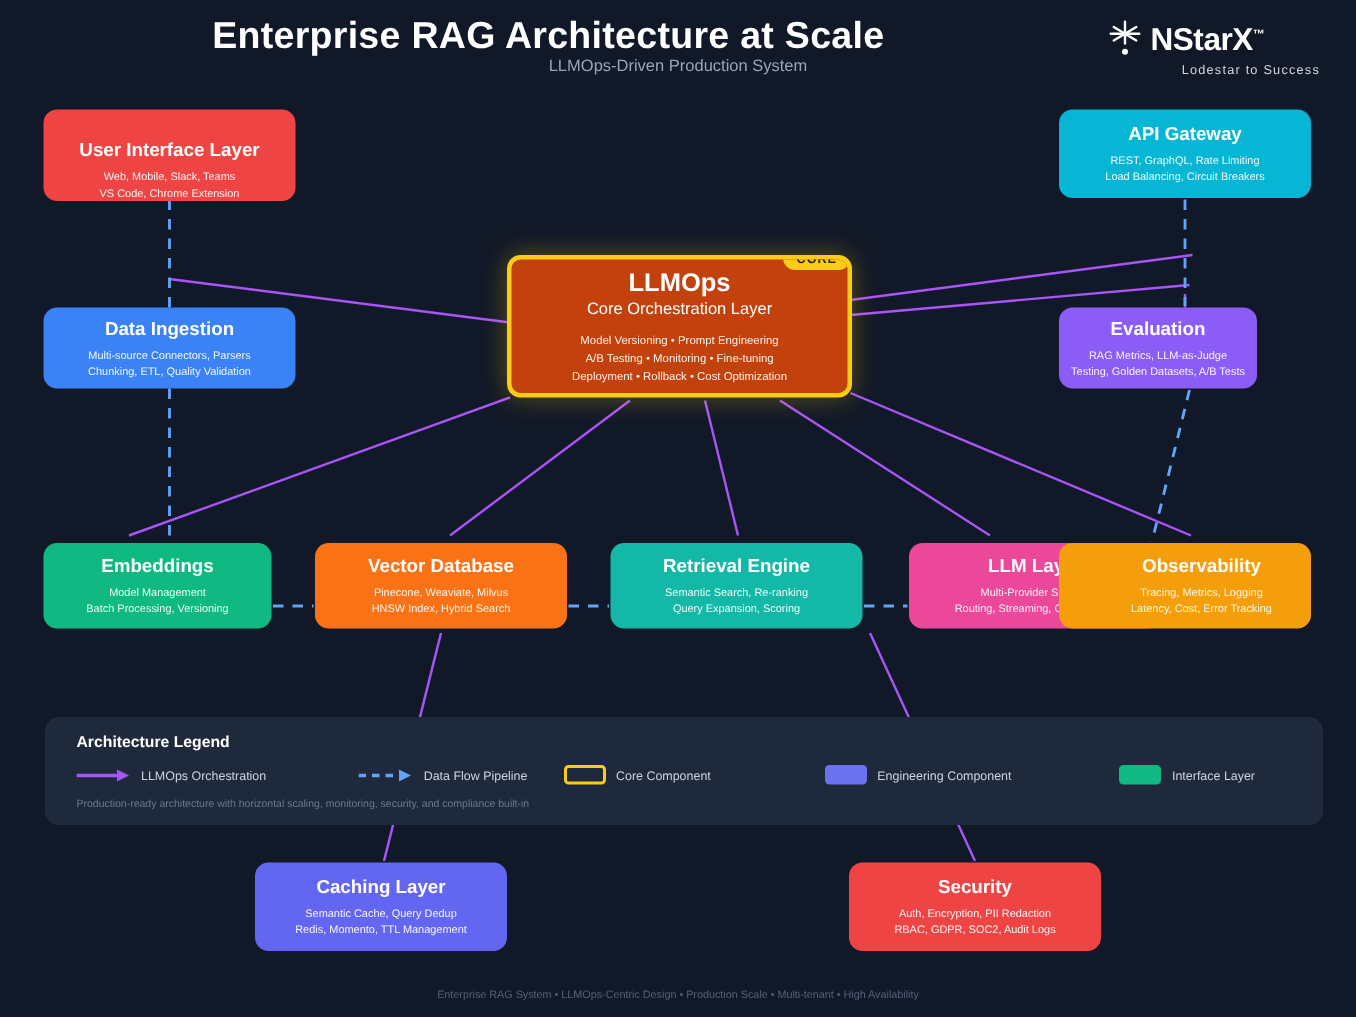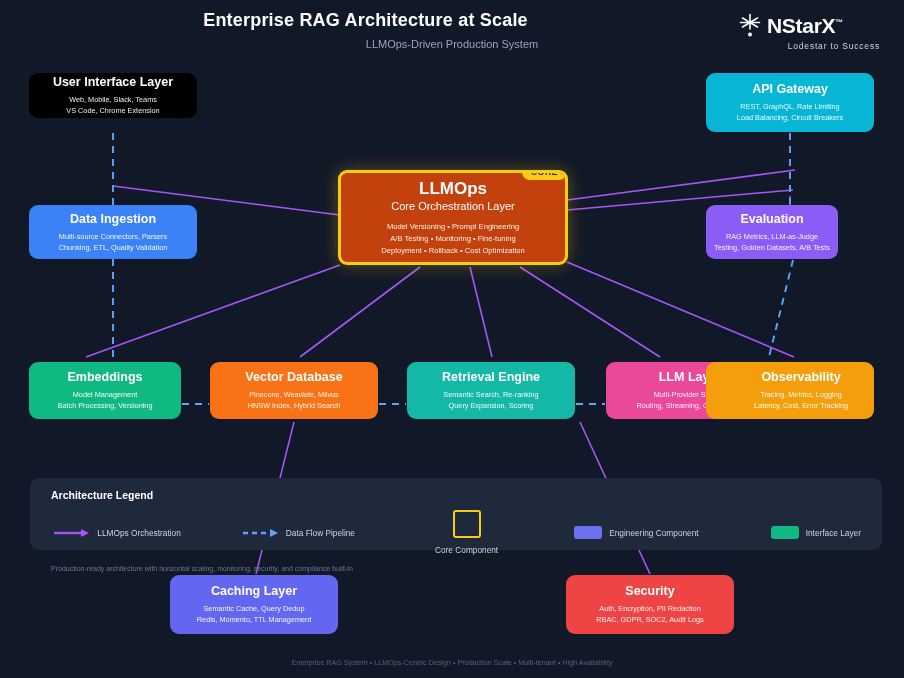--- a/index.html
+++ b/index.html
@@ -8,21 +8,21 @@
     background: #111827;
     font-family: "Liberation Sans", sans-serif;
     overflow: hidden;
   }
   #stage { position: relative; width: 904px; height: 678px; background: #111827; }
 
   
   .title {
     position: absolute; left: 0; top: 10px; width: 731px;
     text-align: center; color: #ffffff;
-    font-size: 18px; font-weight: bold; letter-spacing: .2px;
+    font-size: 25px; font-weight: bold; letter-spacing: .2px;
   }
   .subtitle {
     position: absolute; left: 0; top: 38px; width: 904px;
     text-align: center; color: #9aa4b8; font-size: 11px;
   }
   .logo { position: absolute; right: 22px; top: 12px; width: 145px; height: 42px; }
   .logo-row { display: flex; align-items: flex-start; gap: 4px; height: 26px; }
   .logo-mark { width: 26px; height: 26px; flex: 0 0 26px; }
   .logo-name {
     color: #ffffff; font-size: 21px; font-weight: bold;
@@ -60,21 +60,21 @@
     font-size: 8.5px; font-weight: bold; letter-spacing: .6px;
     padding: 3px 9px; border-radius: 9px;
   }
 
   
   #legend {
     position: absolute; left: 30px; top: 478px; width: 852px; height: 72px;
     background: #1e293b; border-radius: 9px; padding: 11px 21px;
   }
   #legend .lg-title { color: #ffffff; font-size: 10.5px; font-weight: bold; }
-  #legend .lg-items { display: flex; align-items: center; margin-top: 9px; justify-content: flex-end; }
+  #legend .lg-items { display: flex; align-items: center; margin-top: 9px; }
   #legend .lg-item { display: flex; align-items: center; gap: 7px; }
   #legend .lg-label { color: #cbd5e1; font-size: 8.3px; white-space: nowrap; }
   #legend .lg-note { color: #6b7794; font-size: 7px; margin-top: 10px; }
   .sw { width: 28px; height: 13px; border-radius: 3px; flex: 0 0 28px; }
   .sw-core { width: 28px; height: 13px; border: 2px solid #facc15; border-radius: 3px; background: transparent; flex: 0 0 28px; }
 
   .footer {
     position: absolute; left: 0; top: 658px; width: 904px;
     text-align: center; color: #55617a; font-size: 7.2px;
   }
@@ -122,21 +122,21 @@
       <line x1="113" y1="259" x2="113" y2="361"></line>
       <line x1="182" y1="404" x2="209" y2="404"></line>
       <line x1="379" y1="404" x2="406" y2="404"></line>
       <line x1="576" y1="404" x2="605" y2="404"></line>
       <line x1="793" y1="260" x2="768" y2="361"></line>
       <line x1="790" y1="133" x2="790" y2="204"></line>
     </g>
   </svg>
 
   <div id="nodes">
-      <div class="node" style="left: 29px; top: 73px; width: 168px; height: 45px; background: #000000;">
+      <div class="node" style="left: 29px; top: 73px; width: 168px; height: 61px; background: #ef4444; justify-content: flex-end;">
         <div class="nm">User Interface Layer</div>
         <div class="sub" style="margin-top: 4px;">Web, Mobile, Slack, Teams</div>
         <div class="sub">VS Code, Chrome Extension</div>
       </div>
       <div class="node" style="left: 706px; top: 73px; width: 168px; height: 59px; background: rgb(6, 182, 212);">
         <div class="nm">API Gateway</div>
         <div class="sub" style="margin-top: 4px;">REST, GraphQL, Rate Limiting</div>
         <div class="sub">Load Balancing, Circuit Breakers</div>
       </div>
       <div class="node" style="left: 29px; top: 205px; width: 168px; height: 54px; background: rgb(59, 130, 246);">
@@ -204,21 +204,21 @@
           </svg>
           <span class="lg-label">LLMOps Orchestration</span>
         </div>
         <div class="lg-item" style="margin-left: 62px;">
           <svg width="36" height="10" viewBox="0 0 36 10">
             <line x1="0" y1="5" x2="27" y2="5" stroke="#60a5fa" stroke-width="2.4" stroke-dasharray="5 4"></line>
             <polygon points="27,1 35,5 27,9" fill="#60a5fa"></polygon>
           </svg>
           <span class="lg-label">Data Flow Pipeline</span>
         </div>
-        <div class="lg-item" style="margin-left: 80px; flex-direction: column;">
+        <div class="lg-item" style="margin-left: 24px;">
           <div class="sw-core"></div>
           <span class="lg-label">Core Component</span>
         </div>
         <div class="lg-item" style="margin-left: 76px;">
           <div class="sw" style="background: rgb(107, 114, 239);"></div>
           <span class="lg-label">Engineering Component</span>
         </div>
         <div class="lg-item" style="margin-left: 72px;">
           <div class="sw" style="background: rgb(16, 185, 129);"></div>
           <span class="lg-label">Interface Layer</span>

